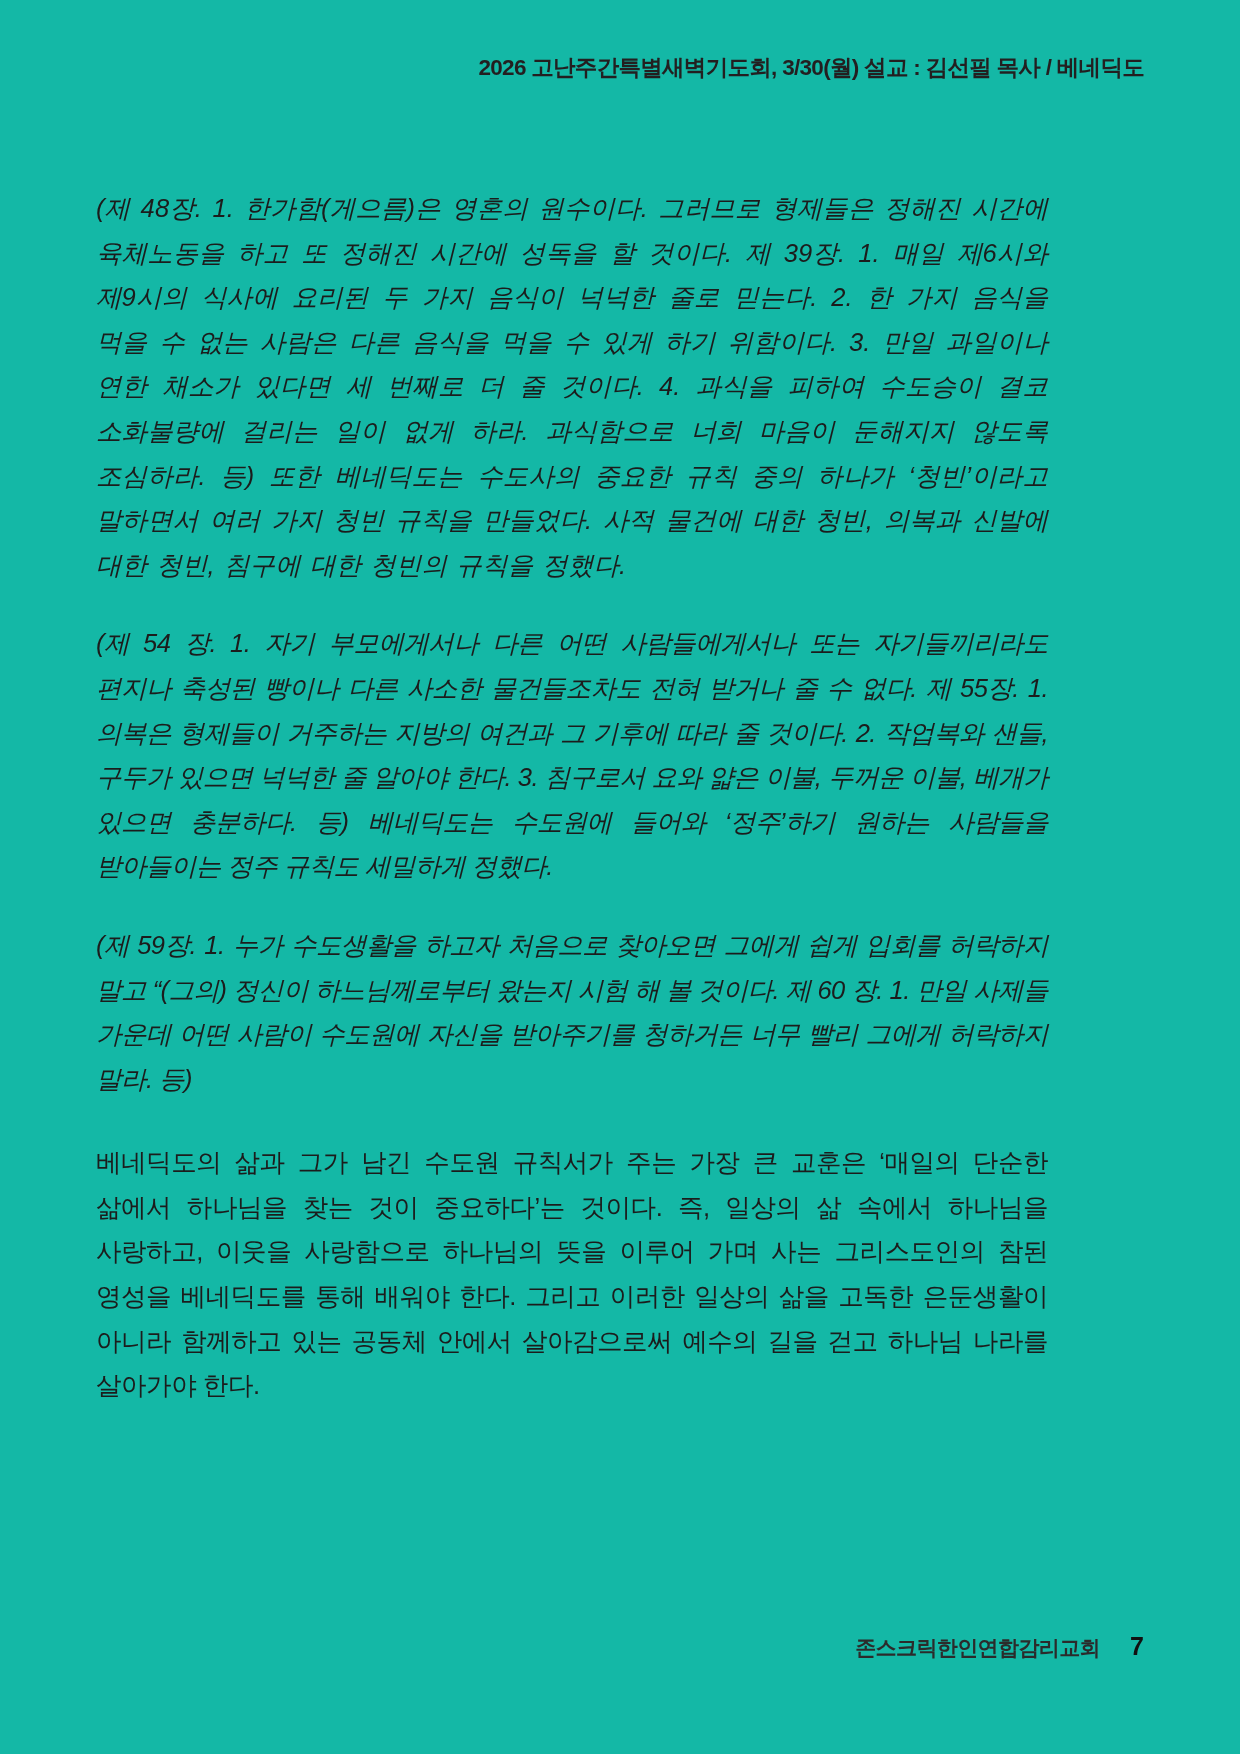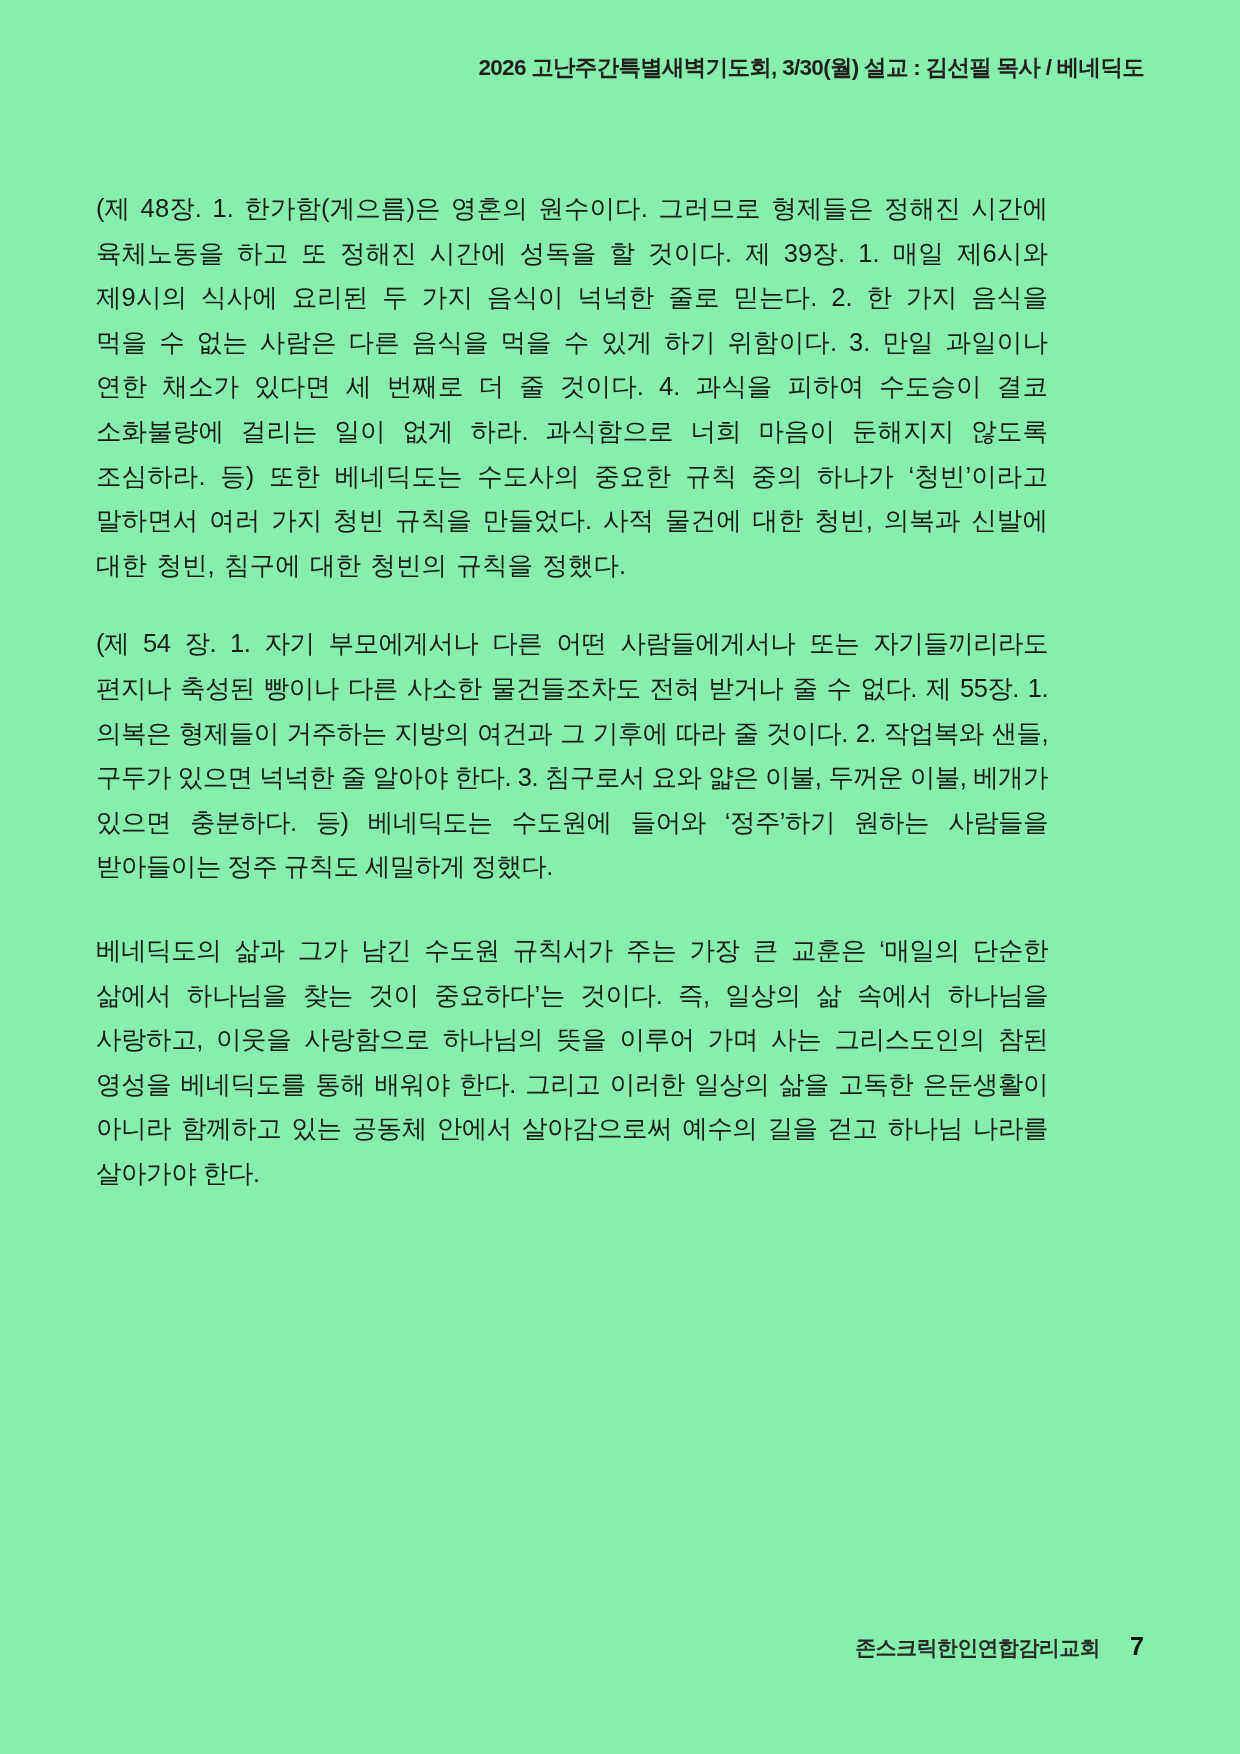--- a/index.html
+++ b/index.html
@@ -4,21 +4,21 @@
 <style>
   html, body {
     margin: 0;
     padding: 0;
     background: #ffffff;
   }
   .page {
     position: relative;
     width: 1240px;
     height: 1754px;
-    background: #86efac;
+    background: #14b8a6;
     font-family: "Liberation Sans", "DejaVu Sans", sans-serif;
     color: #1a1a1a;
     box-sizing: border-box;
     overflow: hidden;
   }
 
   
   .page-header {
     position: absolute;
     top: 52px;
@@ -47,20 +47,21 @@
     text-align: justify;
     text-justify: inter-character;
     letter-spacing: -0.25px;
     word-break: keep-all;
     color: #1c1c1c;
   }
   .para:last-child { margin-bottom: 0; }
 
   
   .para.quote {
+    font-style: italic;
   }
   
   .para.quote-wide {
     letter-spacing: 0.1px;
     word-spacing: 2px;
   }
   .para.quote-tight {
     letter-spacing: -0.55px;
   }
   .para.body-text {
@@ -104,20 +105,21 @@
 <div class="page">
 
   <div class="page-header">2026 고난주간특별새벽기도회, 3/30(월) 설교 : 김선필 목사  /  베네딕도</div>
 
   <div class="body-col">
 
     <p class="para quote quote-wide">(제 48장. 1. 한가함(게으름)은 영혼의 원수이다. 그러므로 형제들은 정해진 시간에 육체노동을 하고 또 정해진 시간에 성독을 할 것이다.   제 39장. 1. 매일 제6시와 제9시의 식사에 요리된 두 가지 음식이 넉넉한 줄로 믿는다. 2. 한 가지 음식을 먹을 수 없는 사람은 다른 음식을 먹을 수 있게 하기 위함이다. 3. 만일 과일이나 연한 채소가 있다면 세 번째로 더 줄 것이다. 4. 과식을 피하여 수도승이 결코 소화불량에 걸리는 일이 없게 하라. 과식함으로 너희 마음이 둔해지지 않도록 조심하라. 등) 또한 베네딕도는 수도사의 중요한 규칙 중의 하나가 ‘청빈’이라고 말하면서 여러 가지 청빈 규칙을 만들었다. 사적 물건에 대한 청빈, 의복과 신발에 대한 청빈, 침구에 대한 청빈의 규칙을 정했다.</p>
 
     <p class="para quote quote-tight">(제 54 장. 1. 자기 부모에게서나 다른 어떤 사람들에게서나 또는 자기들끼리라도 편지나 축성된 빵이나 다른 사소한 물건들조차도 전혀 받거나 줄 수 없다. 제 55장. 1. 의복은 형제들이 거주하는 지방의 여건과 그 기후에 따라 줄 것이다.  2. 작업복와 샌들, 구두가 있으면 넉넉한 줄 알아야 한다. 3. 침구로서 요와 얇은 이불, 두꺼운 이불, 베개가 있으면 충분하다. 등) 베네딕도는 수도원에 들어와 ‘정주’하기 원하는 사람들을 받아들이는 정주 규칙도 세밀하게 정했다.</p>
 
+    <p class="para quote quote-tight">(제 59장. 1. 누가 수도생활을 하고자 처음으로 찾아오면 그에게 쉽게 입회를 허락하지 말고 “(그의) 정신이 하느님께로부터 왔는지 시험 해 볼 것이다. 제 60 장. 1. 만일 사제들 가운데 어떤 사람이 수도원에 자신을 받아주기를 청하거든 너무 빨리 그에게 허락하지 말라. 등)</p>
 
     <p class="para body-text final">베네딕도의 삶과 그가 남긴 수도원 규칙서가 주는 가장 큰 교훈은 ‘매일의 단순한 삶에서 하나님을 찾는 것이 중요하다’는 것이다. 즉, 일상의 삶 속에서 하나님을 사랑하고, 이웃을 사랑함으로 하나님의 뜻을 이루어 가며 사는 그리스도인의 참된 영성을 베네딕도를 통해 배워야 한다. 그리고 이러한 일상의 삶을 고독한 은둔생활이 아니라 함께하고 있는 공동체 안에서 살아감으로써 예수의 길을 걷고 하나님 나라를 살아가야 한다.</p>
 
   </div>
 
   <div class="page-footer">
     <span class="footer-church">존스크릭한인연합감리교회</span>
     <span class="footer-pageno">7</span>
   </div>
 

